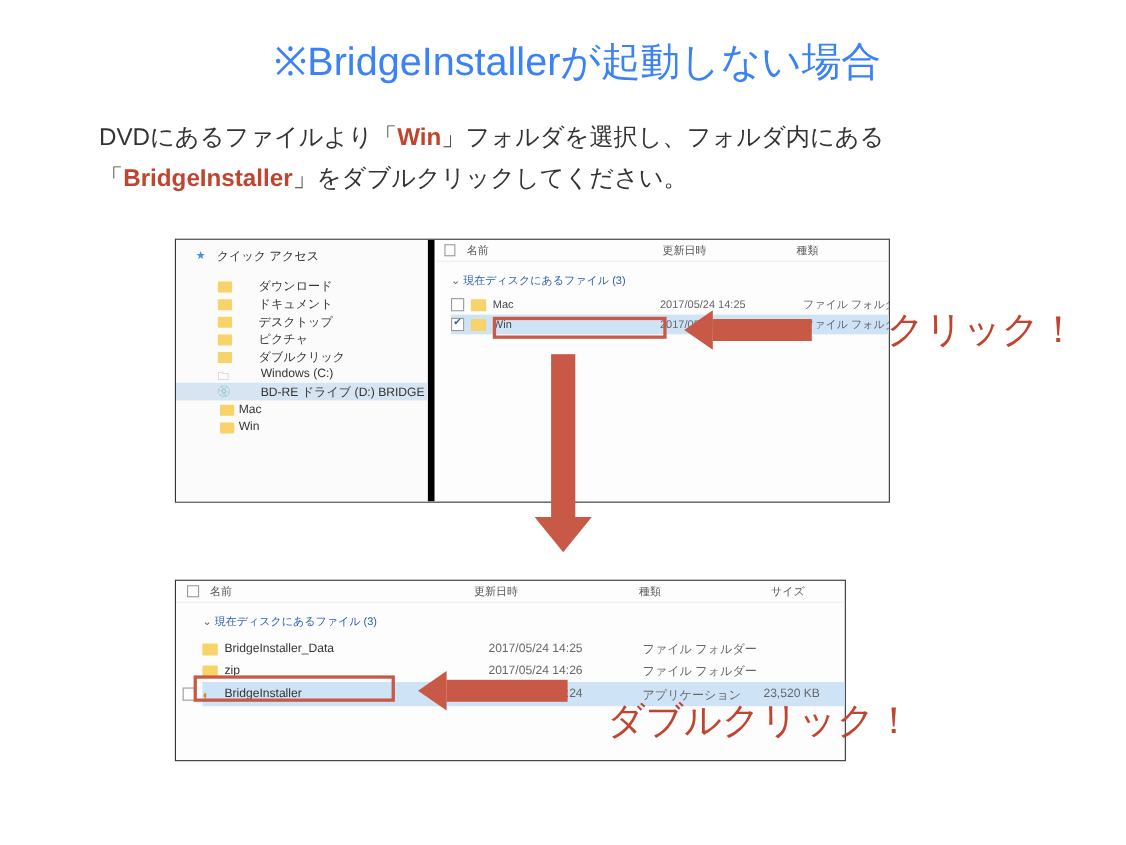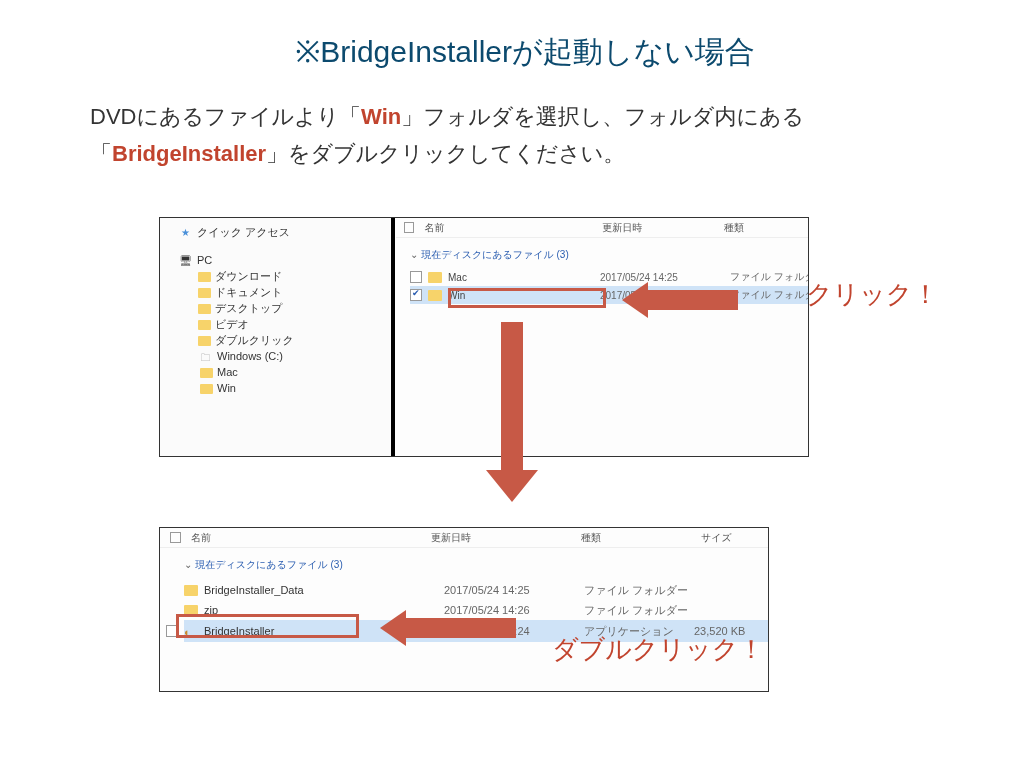--- a/index.html
+++ b/index.html
@@ -7,22 +7,22 @@
     margin: 0;
     width: 1024px;
     height: 768px;
     background: #ffffff;
     font-family: "Hiragino Sans", "Meiryo", "MS PGothic", sans-serif;
     position: relative;
     overflow: hidden;
   }
   .title {
     text-align: center;
-    color: #0c4a6e;
-    font-size: 30px;
+    color: #3b82f6;
+    font-size: 36px;
     margin-top: 30px;
     font-weight: 400;
     margin-left: 26px;
   }
   .desc {
     margin: 25px 90px 0 90px;
     font-size: 22px;
     color: #333;
     line-height: 1.7;
   }
@@ -38,31 +38,30 @@
   }
   #panel1 { left: 159px; top: 217px; width: 650px; height: 240px; }
   #panel2 { left: 159px; top: 527px; width: 610px; height: 165px; }
 
   
   .p1-sidebar {
     position: absolute;
     left: 0; top: 0; bottom: 0;
     width: 235px;
     background: #fbfbfb;
-    border-right: 4px solid #000000;
+    border-right: 6px solid #000000;
     padding-top: 6px;
-    text-align: center;
   }
   .tree-item {
     display: flex;
     align-items: center;
     padding: 2px 0 2px 18px;
     height: 16px;
   }
-  .tree-item.sub { padding-left: 38px; }
+  .tree-item.sub { padding-left: 38px; gap: 20px; }
   .tree-item.sub2 { padding-left: 40px; }
   .navicon { width: 15px; height: 12px; margin-right: 4px; display:inline-block; }
   .ic-star::before { content:"★"; color:#4a90d9; font-size:10px; }
   .ic-cloud::before { content:"☁"; color:#2a6ac2; font-size:11px; }
   .ic-pc::before { content:"🖥"; font-size:10px; }
   .ic-folder { background:#f7d36a; width:13px; height:10px; border-radius:1px; margin-top:1px;}
   .ic-disk::before { content:"💿"; font-size:10px; }
   .ic-drive::before { content:"🗀"; color:#888; font-size:10px;}
   .tree-sel { background:#d7e4f2; }
 
@@ -133,21 +132,21 @@
   .arrow-down .head {
     width:0; height:0;
     border-left:26px solid transparent;
     border-right:26px solid transparent;
     border-top:32px solid #c75946;
   }
 
   .callout {
     position:absolute;
     color:#c1442e;
-    font-size:26px;
+    font-size:34px;
     font-weight:500;
   }
 
   
   .p2-header {
     display:flex; align-items:center; height:20px;
     border-bottom:1px solid #eee; font-size:10px; color:#555;
   }
   .p2-header .chk { margin-left:10px; }
   .p2-body { padding: 4px 0 0 24px; font-size:11px; }
@@ -163,47 +162,47 @@
 
 <div id="panel1" class="panel">
 
   <div class="p1-sidebar">
     <div class="tree-item">
         <span class="navicon ic-star"></span>
         <span>クイック アクセス</span>
       </div>
     <div style="height:6px"></div>
     <div style="height:6px"></div>
-    <div class="tree-item">
-        <span class="navicon ic-pc"></span>
-        <span>PC</span>
-      </div>
     <div class="tree-item sub">
         <span class="navicon ic-folder"></span>
         <span>ダウンロード</span>
       </div>
     <div class="tree-item sub">
         <span class="navicon ic-folder"></span>
         <span>ドキュメント</span>
       </div>
     <div class="tree-item sub">
         <span class="navicon ic-folder"></span>
         <span>デスクトップ</span>
       </div>
     <div class="tree-item sub">
         <span class="navicon ic-folder"></span>
-        <span>ビデオ</span>
+        <span>ピクチャ</span>
       </div>
     <div class="tree-item sub">
         <span class="navicon ic-folder"></span>
         <span>ダブルクリック</span>
       </div>
     <div class="tree-item sub">
         <span class="navicon ic-drive"></span>
         <span>Windows (C:)</span>
+      </div>
+    <div class="tree-item sub tree-sel">
+        <span class="navicon ic-disk"></span>
+        <span>BD-RE ドライブ (D:) BRIDGE</span>
       </div>
     <div class="tree-item sub2">
         <span class="navicon ic-folder"></span>
         <span>Mac</span>
       </div>
     <div class="tree-item sub2">
         <span class="navicon ic-folder"></span>
         <span>Win</span>
       </div>
   </div>

